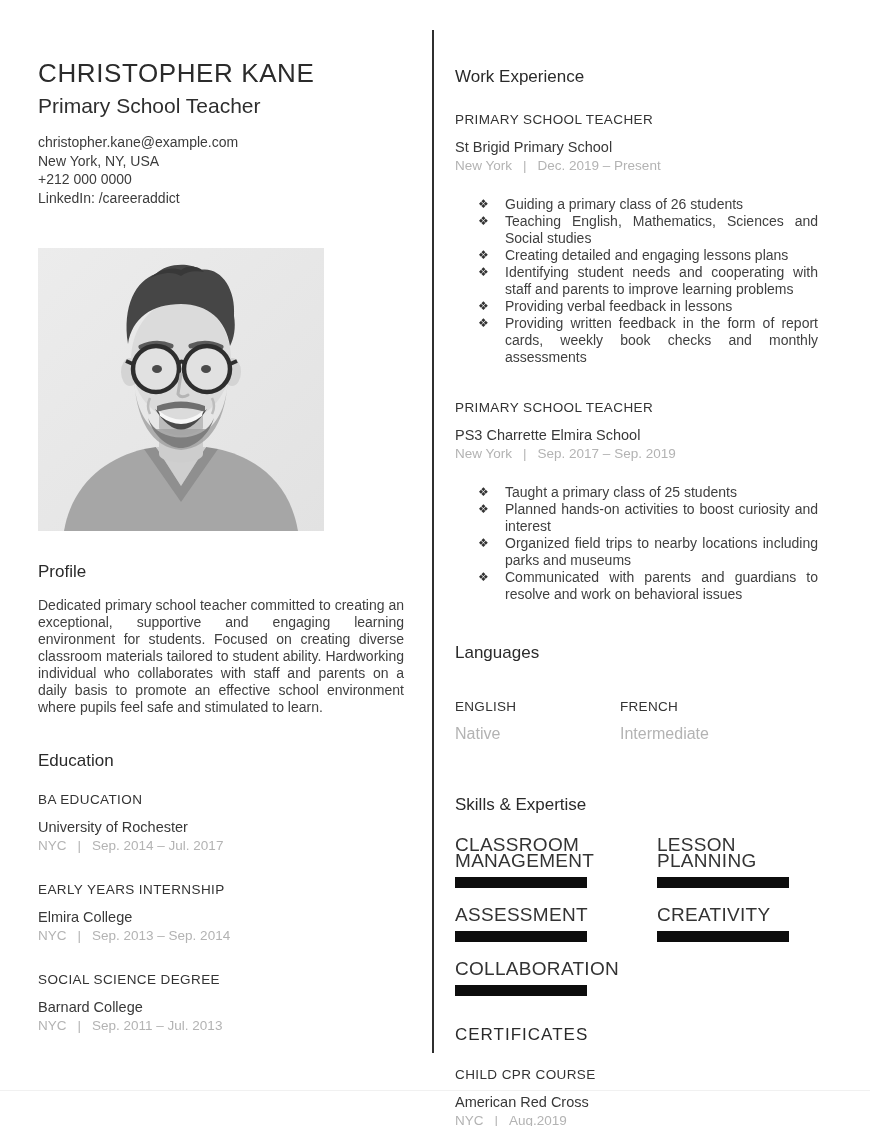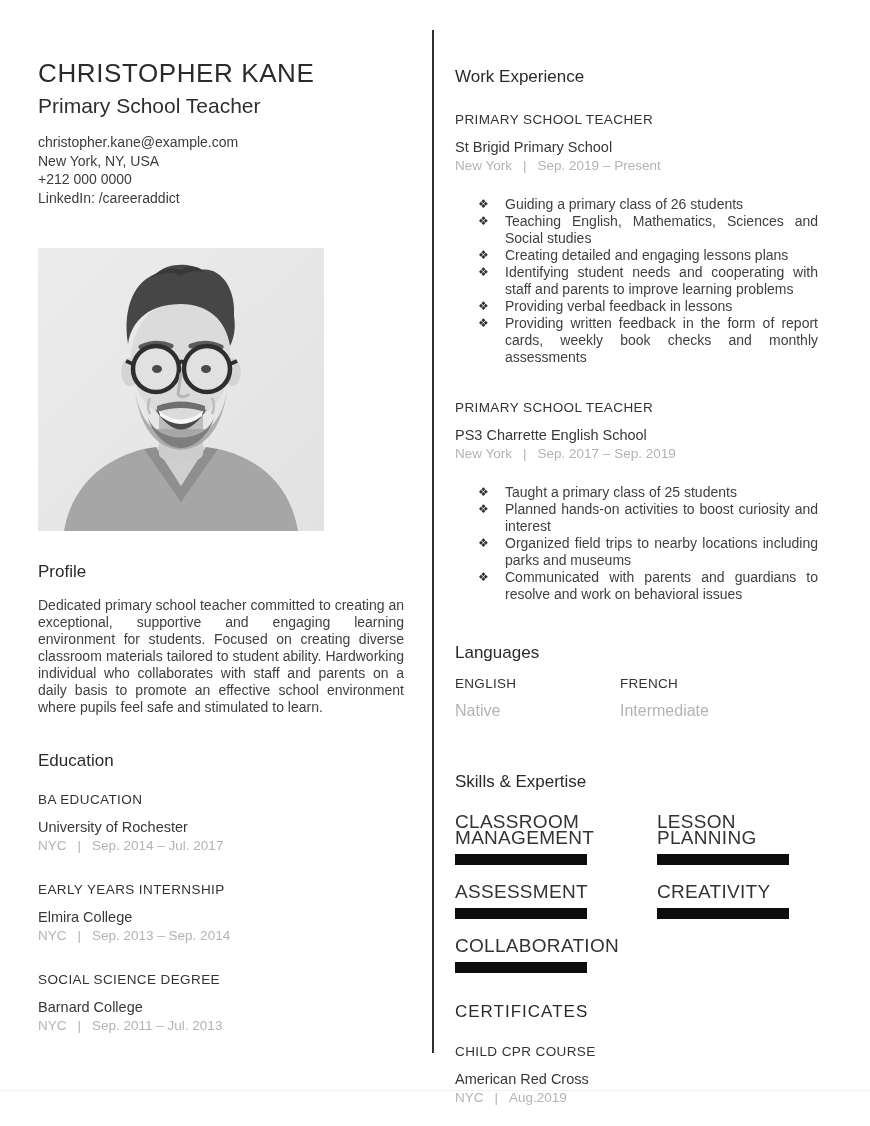--- a/index.html
+++ b/index.html
@@ -39,21 +39,21 @@
   .edu-item .entry-school{margin-top:10px;}
 
   .job .entry-role{margin-top:22px;}
   .job .entry-school{margin-top:10px;}
   .job-2 .entry-role{margin-top:34px;}
 
   .bullets{margin:22px 0 0 0;padding:0;list-style:none;}
   .bullets li{position:relative;padding-left:50px;font-size:14px;line-height:17px;color:#3f3f3f;text-align:justify;}
   .bullets li .marker{position:absolute;left:23px;top:0;font-size:12px;color:#333;}
 
-  .lang-grid{margin-top:10px;display:grid;grid-template-columns:165px 1fr;}
+  .lang-grid{margin-top:33px;display:grid;grid-template-columns:165px 1fr;}
   .lang-name{font-size:13.5px;letter-spacing:.3px;color:#333;line-height:16px;}
   .lang-level{margin-top:11px;font-size:16px;color:#b3b3b3;line-height:16px;}
 
   .skills-grid{margin-top:19px;display:grid;grid-template-columns:202px 1fr;row-gap:19px;}
   .skill-label{font-size:19px;letter-spacing:.3px;color:#333;line-height:16px;}
   .skill-bar{margin-top:8px;width:132px;height:11px;background:#0d0d0d;}
 
   .cert .entry-role{margin-top:19px;}
   .cert .entry-school{margin-top:10px;}
 </style>
@@ -153,35 +153,35 @@
     </div>
   </div>
 
   <div class="right-col">
     <div class="section-heading h-work">Work Experience</div>
 
     <div class="job job-1">
       <div class="entry-role">PRIMARY SCHOOL TEACHER</div>
       <div class="entry-school">St Brigid Primary School</div>
       <div class="entry-meta">
-        <span>New York</span><span class="sep">|</span><span>Sep. 2019 – Present</span>
+        <span>New York</span><span class="sep">|</span><span>Dec. 2019 – Present</span>
       </div>
       <ul class="bullets">
         <li><span class="marker">❖</span><span>Guiding a primary class of 26 students</span></li>
         <li><span class="marker">❖</span><span>Teaching English, Mathematics, Sciences and Social studies</span></li>
         <li><span class="marker">❖</span><span>Creating detailed and engaging lessons plans</span></li>
         <li><span class="marker">❖</span><span>Identifying student needs and cooperating with staff and parents to improve learning problems</span></li>
         <li><span class="marker">❖</span><span>Providing verbal feedback in lessons</span></li>
         <li><span class="marker">❖</span><span>Providing written feedback in the form of report cards, weekly book checks and monthly assessments</span></li>
       </ul>
     </div>
 
     <div class="job job-2">
       <div class="entry-role">PRIMARY SCHOOL TEACHER</div>
-      <div class="entry-school">PS3 Charrette English School</div>
+      <div class="entry-school">PS3 Charrette Elmira School</div>
       <div class="entry-meta">
         <span>New York</span><span class="sep">|</span><span>Sep. 2017 – Sep. 2019</span>
       </div>
       <ul class="bullets">
         <li><span class="marker">❖</span><span>Taught a primary class of 25 students</span></li>
         <li><span class="marker">❖</span><span>Planned hands-on activities to boost curiosity and interest</span></li>
         <li><span class="marker">❖</span><span>Organized field trips to nearby locations including parks and museums</span></li>
         <li><span class="marker">❖</span><span>Communicated with parents and guardians to resolve and work on behavioral issues</span></li>
       </ul>
     </div>

